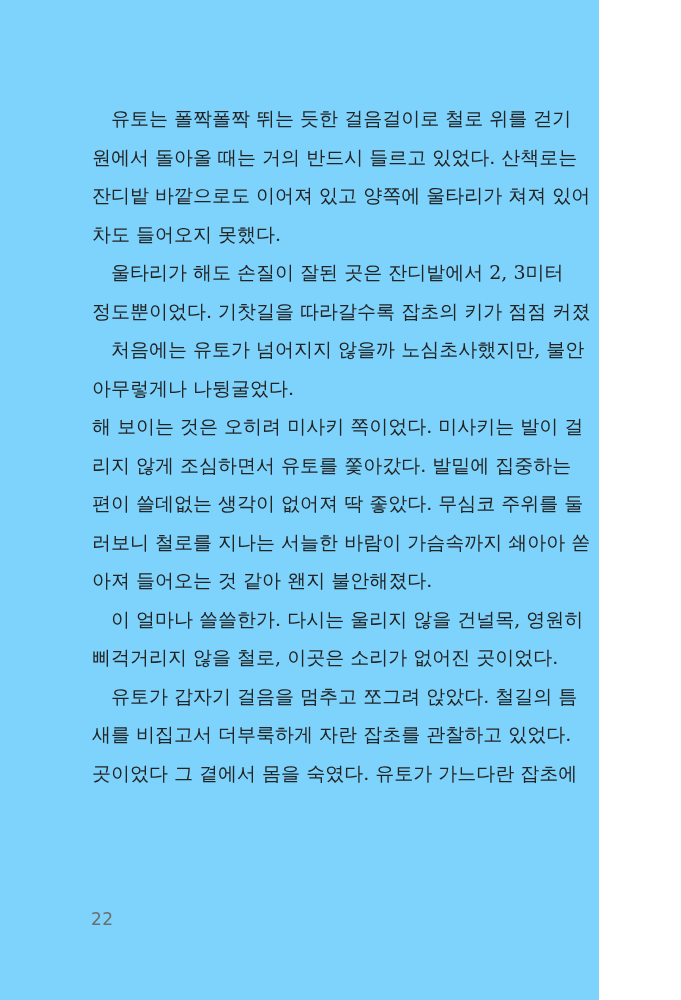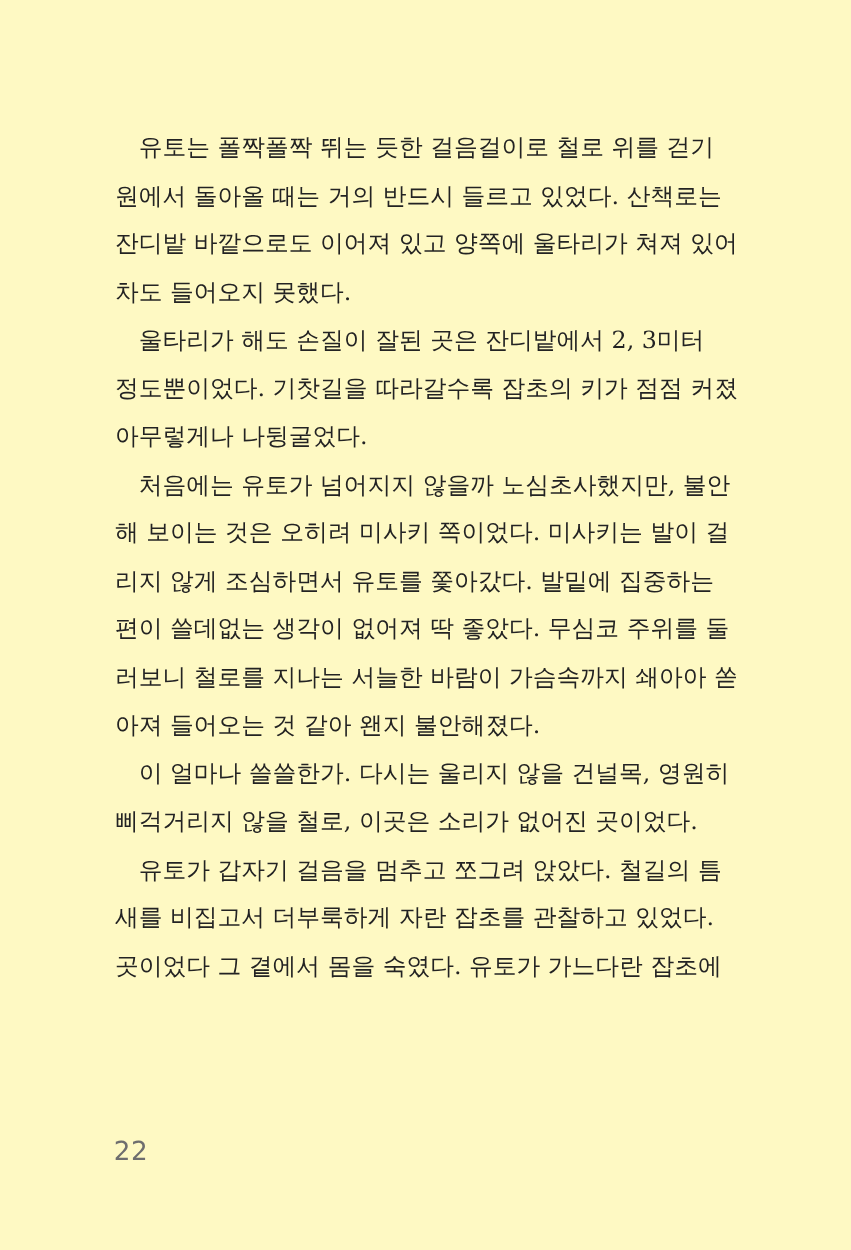--- a/index.html
+++ b/index.html
@@ -10,23 +10,23 @@
     body {
       width: 681px;
       height: 1000px;
       position: relative;
       overflow: hidden;
     }
     .page {
       position: absolute;
       left: 0;
       top: 0;
-      width: 681px;
+      width: 599px;
       height: 1000px;
-      background: #fef9c3;
+      background: #7dd3fc;
     }
     .body-text {
       position: absolute;
       left: 92px;
       top: 99px;
       width: 458px;
       color: #232323;
       font-family: "DejaVu Serif", "Liberation Serif", serif;
       font-size: 19px;
       line-height: 38.5px;
@@ -43,41 +43,41 @@
       padding-left: 19px;
     }
     .line.last {
       text-align-last: left;
     }
     .page-number {
       position: absolute;
       left: 91px;
       top: 909px;
       font-family: "DejaVu Sans", "Liberation Sans", sans-serif;
-      font-size: 21px;
+      font-size: 17px;
       color: #6e6e6e;
       letter-spacing: 0.5px;
     }
   </style>
 </head>
 <body>
 
 <div class="page">
   <div class="body-text">
 
     <span class="line indent">유토는 폴짝폴짝 뛰는 듯한 걸음걸이로 철로 위를 걷기</span>
     <span class="line">원에서 돌아올 때는 거의 반드시 들르고 있었다. 산책로는</span>
     <span class="line">잔디밭 바깥으로도 이어져 있고 양쪽에 울타리가 쳐져 있어</span>
     <span class="line last">차도 들어오지 못했다.</span>
 
     <span class="line indent">울타리가 해도 손질이 잘된 곳은 잔디밭에서 2, 3미터</span>
     <span class="line">정도뿐이었다. 기찻길을 따라갈수록 잡초의 키가 점점 커졌</span>
+    <span class="line indent">처음에는 유토가 넘어지지 않을까 노심초사했지만, 불안</span>
+
     <span class="line last">아무렇게나 나뒹굴었다.</span>
-
-    <span class="line indent">처음에는 유토가 넘어지지 않을까 노심초사했지만, 불안</span>
     <span class="line">해 보이는 것은 오히려 미사키 쪽이었다. 미사키는 발이 걸</span>
     <span class="line">리지 않게 조심하면서 유토를 쫓아갔다. 발밑에 집중하는</span>
     <span class="line">편이 쓸데없는 생각이 없어져 딱 좋았다. 무심코 주위를 둘</span>
     <span class="line">러보니 철로를 지나는 서늘한 바람이 가슴속까지 쇄아아 쏟</span>
     <span class="line last">아져 들어오는 것 같아 왠지 불안해졌다.</span>
 
     <span class="line indent">이 얼마나 쓸쓸한가. 다시는 울리지 않을 건널목, 영원히</span>
     <span class="line last">삐걱거리지 않을 철로, 이곳은 소리가 없어진 곳이었다.</span>
 
     <span class="line indent">유토가 갑자기 걸음을 멈추고 쪼그려 앉았다. 철길의 틈</span>

